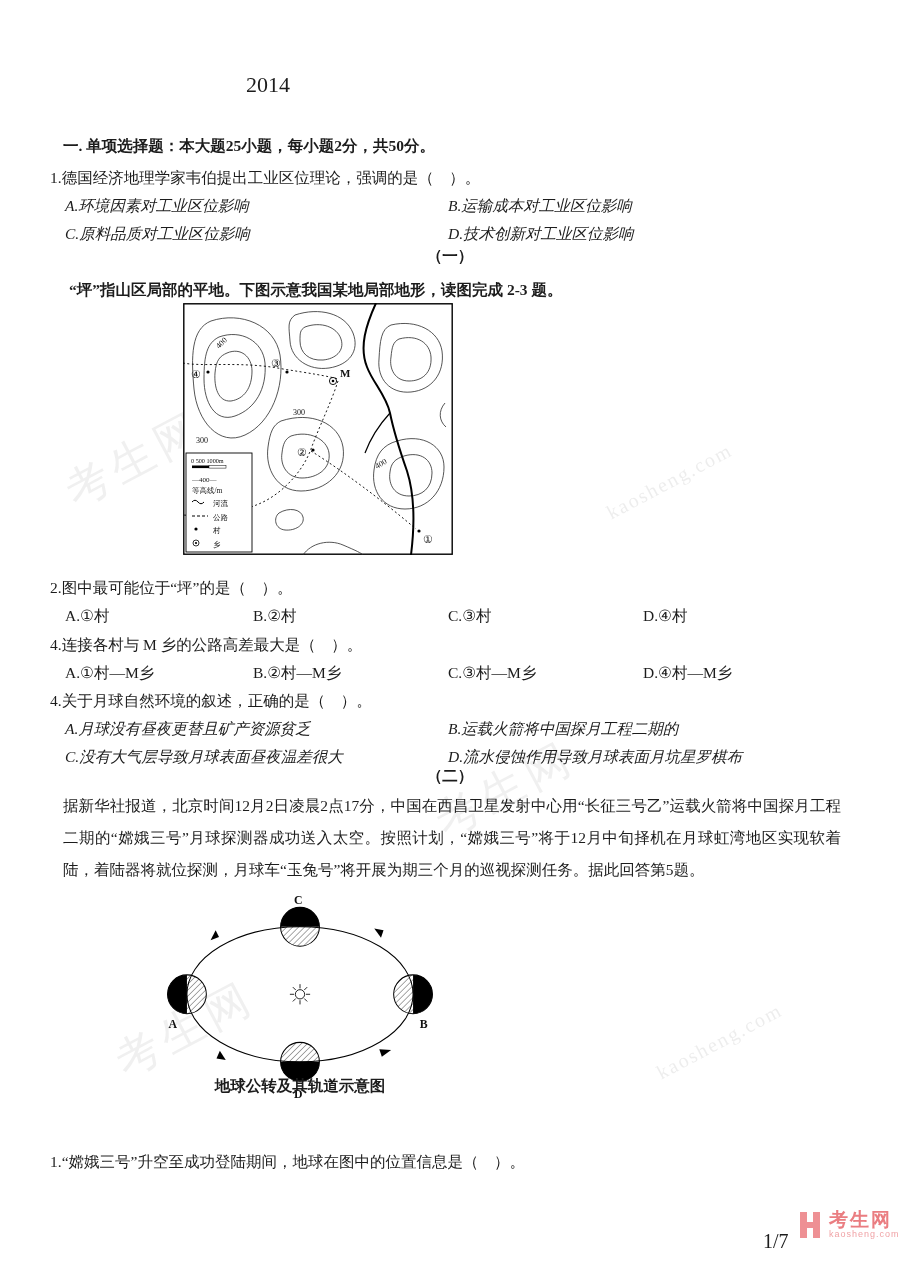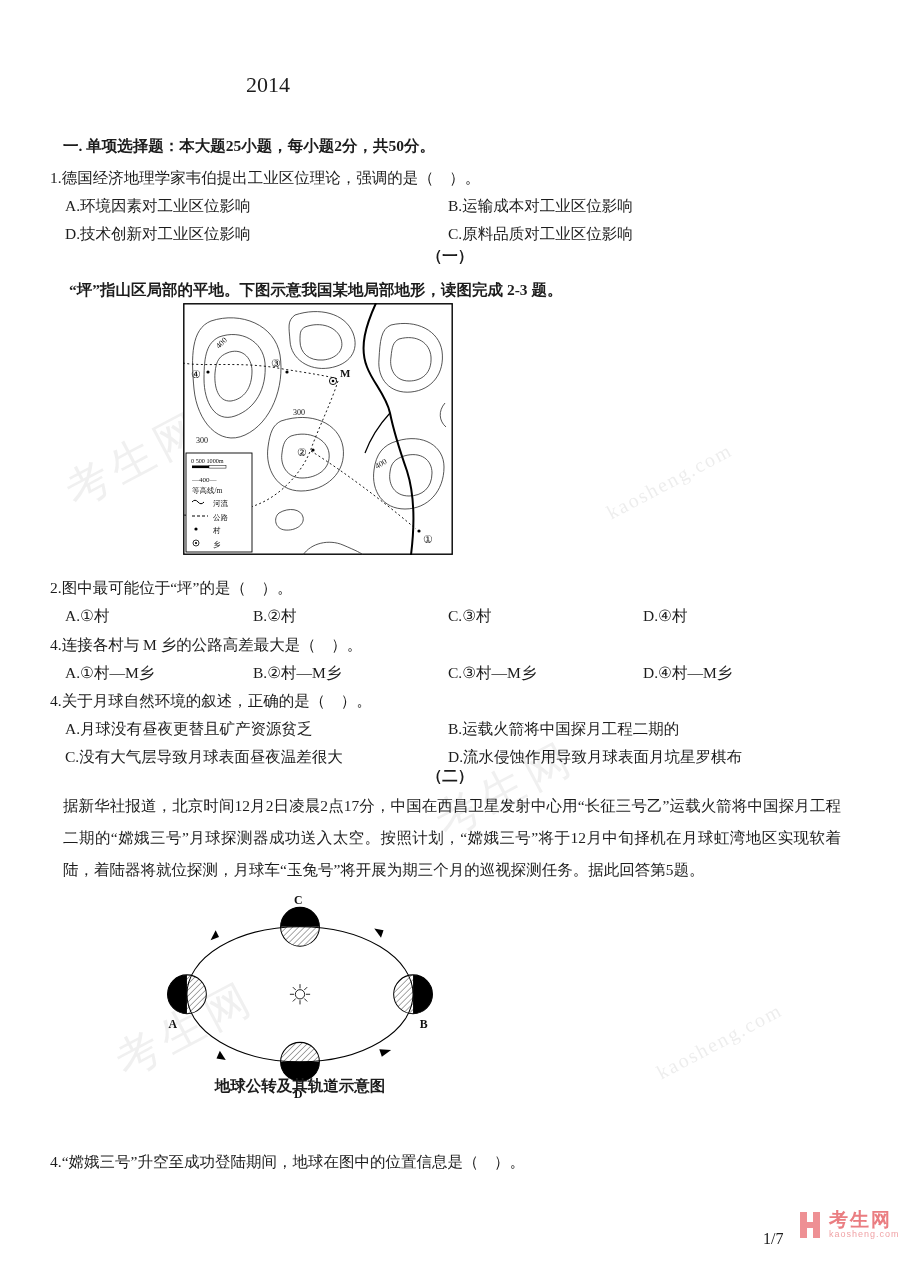--- a/index.html
+++ b/index.html
@@ -7,30 +7,30 @@
   .page {
     position:relative; width:900px; height:1274px; margin:0 auto;
     background:#ffffff; overflow:hidden;
     font-family:"Liberation Serif","DejaVu Serif",serif;
     color:#1c1c1c; font-size:15.5px;
   }
   .abs { position:absolute; }
   .b { font-weight:bold; }
   .center { left:0; width:900px; text-align:center; }
   .stem { white-space:nowrap; }
-  .opts2 { display:grid; grid-template-columns:383px auto; row-gap:8px; line-height:20px; }
+  .opts2 { display:grid; grid-template-columns:383px auto; row-gap:8px; line-height:20px;font-style:italic; }
   .opts4 { display:grid; grid-template-columns:188px 195px 195px auto; line-height:20px; }
   .passage { width:778px; line-height:32px; text-align:justify; }
   figure { margin:0; }
   svg text { font-family:"Liberation Serif","DejaVu Serif",serif; fill:#111; }
   .wm { position:absolute; color:rgba(90,90,90,0.09); transform:rotate(-28deg);
         pointer-events:none; letter-spacing:6px; white-space:nowrap; }
   .wm-big { font-size:44px; }
   .wm-sm  { font-size:20px; letter-spacing:2px; color:rgba(90,90,90,0.11); }
-  .footer-page { font-size:16px; }
+  .footer-page { font-size:20px; }
   .footer-logo { display:flex; align-items:center; gap:5px; }
   .logo-col { display:flex; flex-direction:column; line-height:1.05; }
   .logo-main { color:#ea7d81; font-weight:bold; font-size:19px; letter-spacing:2px;
                font-family:"Liberation Sans","DejaVu Sans",sans-serif; }
   .logo-sub  { color:#f0a3a6; font-size:9px; letter-spacing:1px;
                font-family:"Liberation Sans","DejaVu Sans",sans-serif; }
 </style>
 </head>
 <body>
 
@@ -43,22 +43,22 @@
   <div class="wm wm-big" style="left:110px; top:1000px;">考生网</div>
 
   <div class="abs" style="left:246px; top:72px; font-size:22px;">2014</div>
 
   <div class="abs b" style="left:63px; top:136px;">一. 单项选择题：本大题25小题，每小题2分，共50分。</div>
 
   <div class="abs stem" style="left:50px; top:168px;">1.德国经济地理学家韦伯提出工业区位理论，强调的是（　）。</div>
   <div class="abs opts2" style="left:65px; top:196px; width:790px;">
     <span>A.环境因素对工业区位影响</span>
     <span>B.运输成本对工业区位影响</span>
+    <span>C.原料品质对工业区位影响</span>
     <span>D.技术创新对工业区位影响</span>
-    <span>C.原料品质对工业区位影响</span>
   </div>
 
   <div class="abs b center" style="top:246px;">（一）</div>
 
   <div class="abs b" style="left:63px; top:280px;margin-left:6px;">“坪”指山区局部的平地。下图示意我国某地局部地形，读图完成 2-3 题。</div>
 
   <figure class="abs" style="left:183px; top:303px;">
     <svg width="270" height="252" viewBox="0 0 270 252">
       <rect x="0.8" y="0.8" width="268.4" height="250.4" fill="#ffffff" stroke="#000" stroke-width="1.4"></rect>
 
@@ -209,21 +209,21 @@
         <text x="4" y="160">A</text>
         <text x="302" y="160">B</text>
         <text x="153" y="13">C</text>
         <text x="153" y="243">D</text>
       </g>
     </svg>
   </figure>
 
   <div class="abs b" style="left:165px; top:1076px; width:270px; text-align:center;">地球公转及其轨道示意图</div>
 
-  <div class="abs stem" style="left:50px; top:1152px;">4.“嫦娥三号”升空至成功登陆期间，地球在图中的位置信息是（　）。</div>
+  <div class="abs stem" style="left:50px; top:1152px;">1.“嫦娥三号”升空至成功登陆期间，地球在图中的位置信息是（　）。</div>
 
   <div class="abs footer-page" style="left:763px; top:1230px;">1/7</div>
   <div class="abs footer-logo" style="left:798px; top:1210px;">
     <svg width="26" height="30" viewBox="0 0 26 30">
       <rect x="2" y="2" width="7" height="26" fill="#ee9094"></rect>
       <rect x="15" y="2" width="7" height="26" fill="#ee9094"></rect>
       <rect x="7" y="12" width="12" height="6" fill="#ee9094"></rect>
     </svg>
     <div class="logo-col">
       <div class="logo-main">考生网</div>

